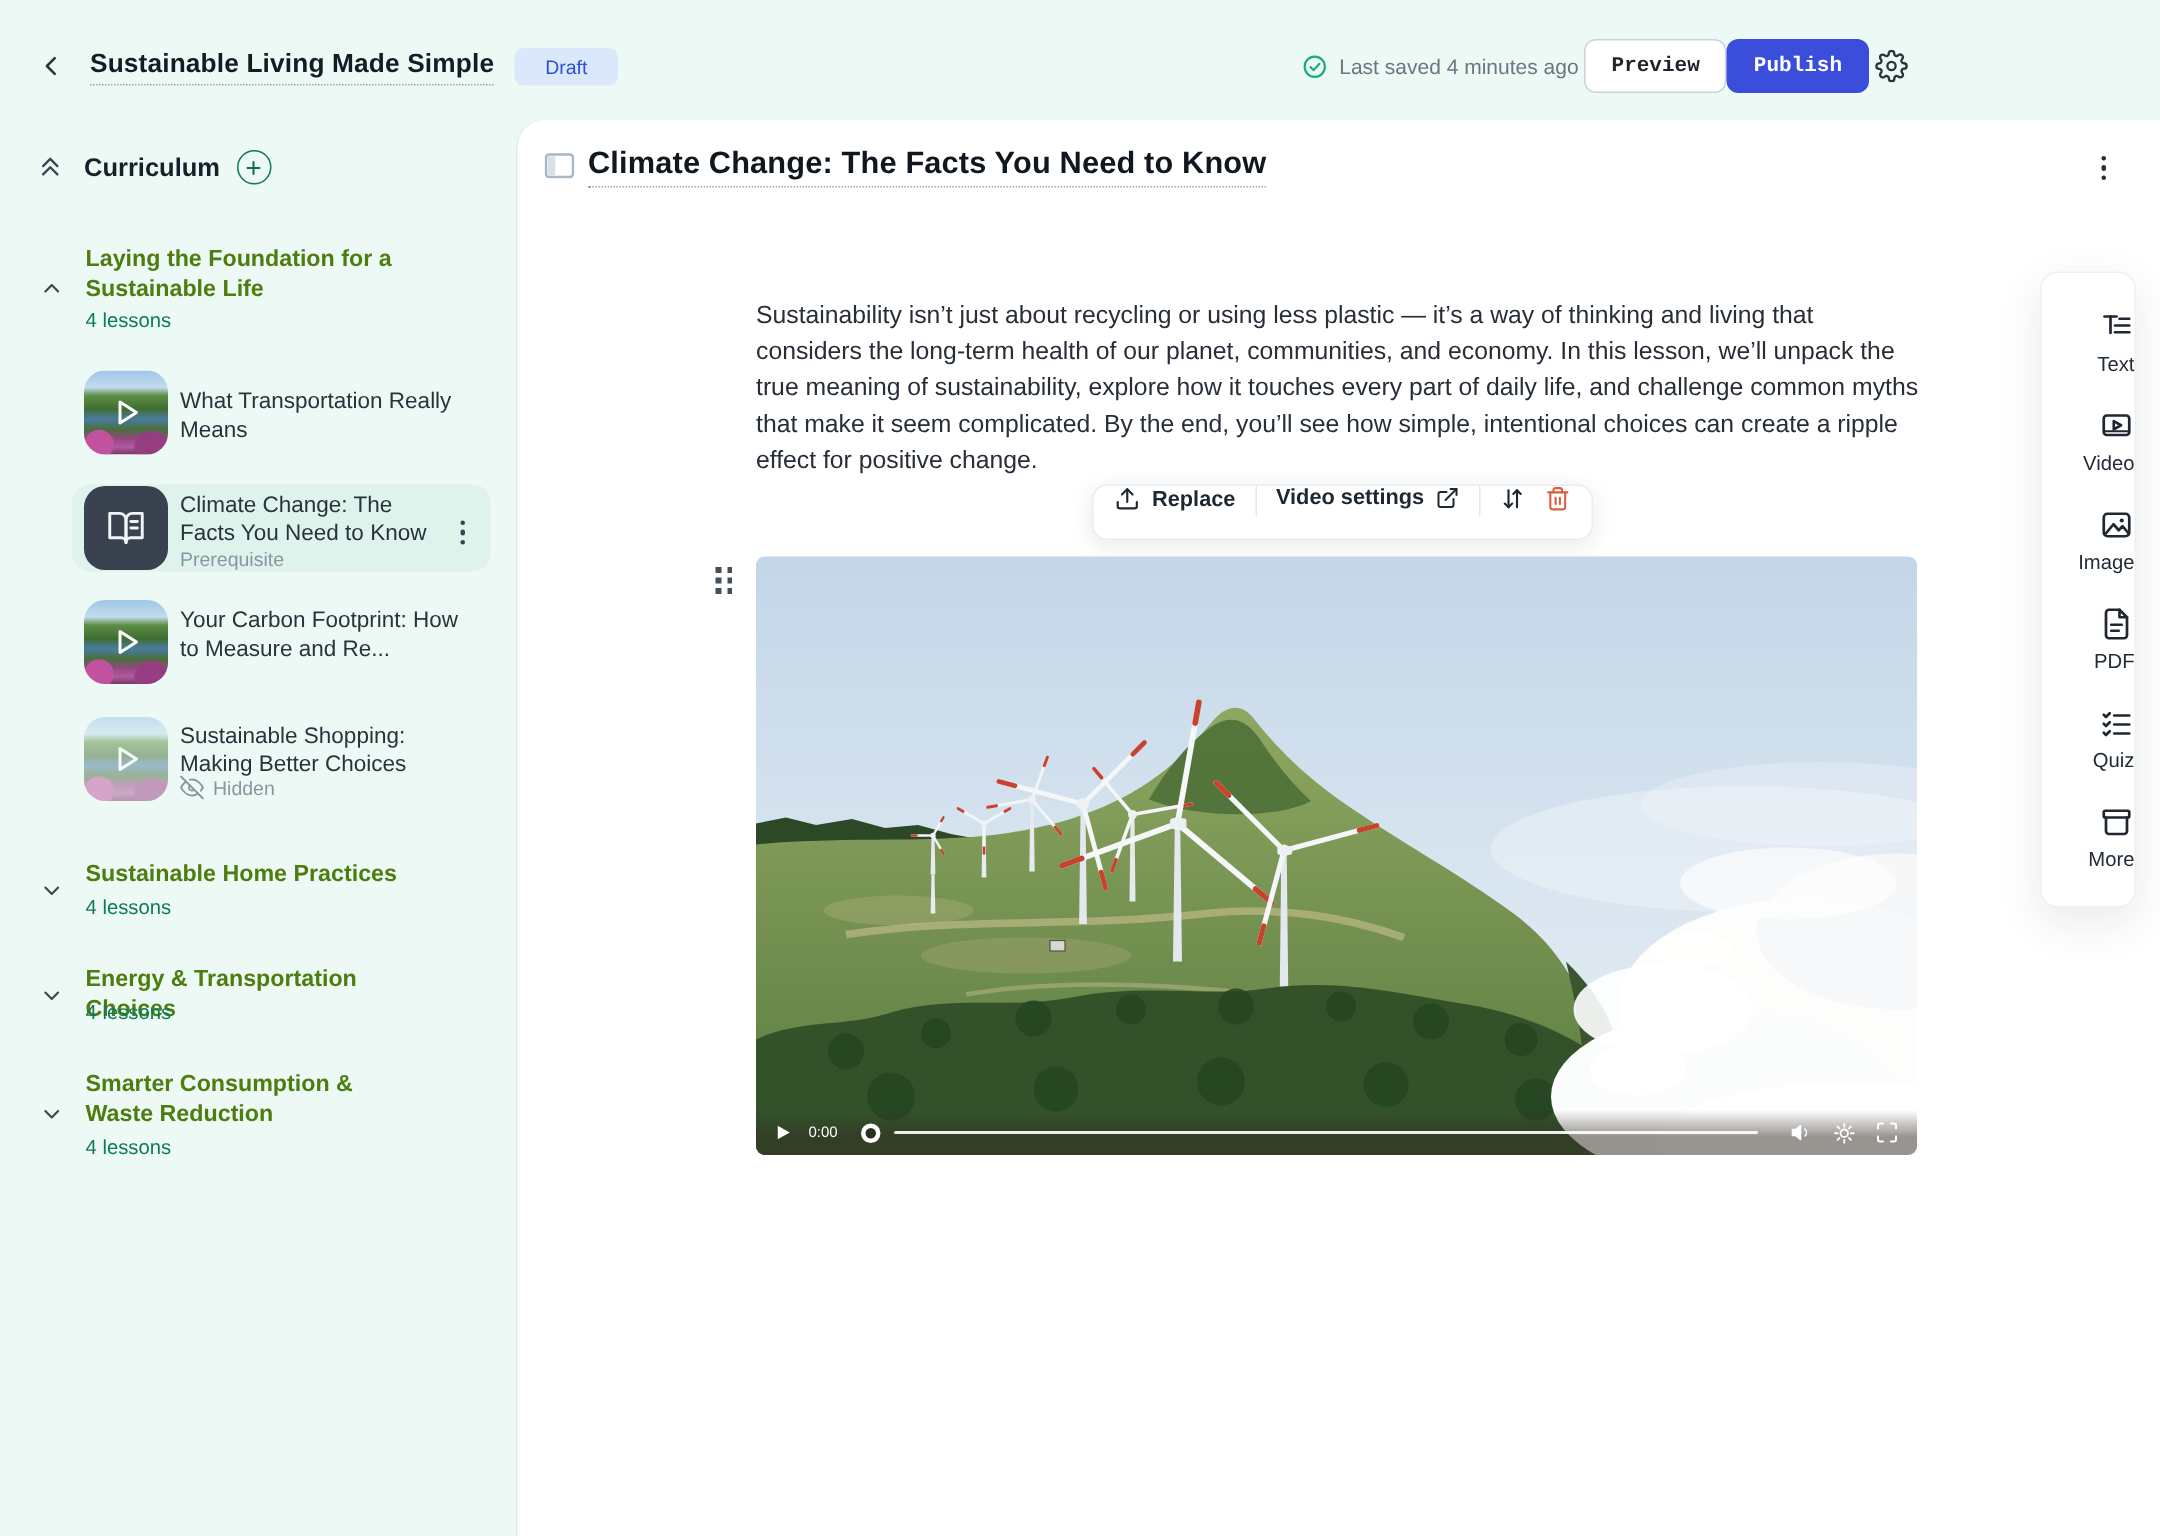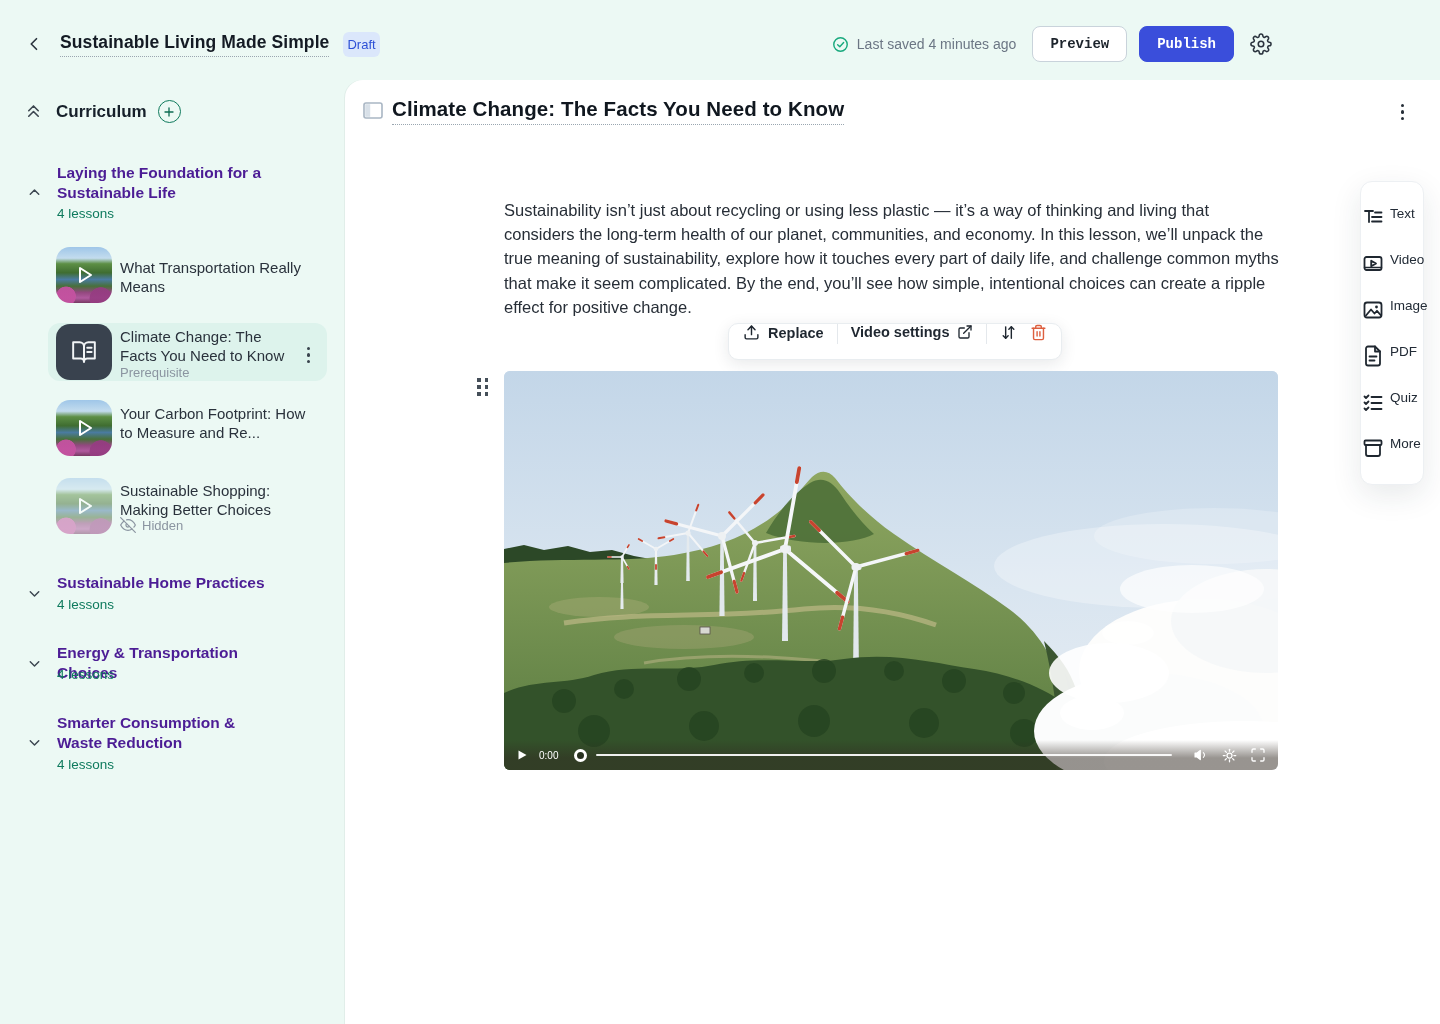--- a/index.html
+++ b/index.html
@@ -8,33 +8,33 @@
     --danger:#dd5f3f; --ink:#1e252e; --ink-soft:#2a323c; --gray:#8b95a1; --gray-mid:#6b7684;
   }
   *{box-sizing:border-box;margin:0;padding:0;}
   html,body{width:1440px;height:1024px;overflow:hidden;}
   body{background:var(--mint-bg);font-family:"Liberation Sans","DejaVu Sans",sans-serif;color:var(--ink);position:relative;}
 
   
   .topbar{position:absolute;left:0;top:4px;width:1300px;height:80px;display:flex;align-items:center;padding:0 24px 0 22px;}
   .icon-btn{background:none;border:none;cursor:pointer;display:flex;align-items:center;justify-content:center;padding:4px;}
   .course-title{font-size:17.5px;font-weight:700;color:#141b24;letter-spacing:.1px;border-bottom:1.5px dotted #9aa6b0;padding-bottom:3px;margin-left:12px;cursor:text;}
-  .badge-draft{margin-left:14px;background:var(--draft-bg);color:var(--draft-text);font-size:13px;font-weight:500;padding:5px 4px;border-radius:6px;}
-  .topbar-right{margin-left:auto;display:flex;align-items:center;gap:12px;}
+  .badge-draft{margin-left:14px;background:var(--draft-bg);color:var(--draft-text);font-size:13px;font-weight:500;padding:5px 20px;border-radius:6px;}
+  .topbar-right{margin-left:auto;display:flex;align-items:center;}
   .saved{display:flex;align-items:center;gap:8px;color:var(--gray-mid);font-size:14px;margin-right:4px;}
   .btn{font-family:Liberation Mono, monospace;font-size:14px;font-weight:600;border-radius:8px;padding:9px 17px;cursor:pointer;}
   .btn-secondary{background:#fff;border:1px solid #c9d3db;color:#1d242c;}
   .btn-primary{background:var(--accent-blue);border:1px solid var(--accent-blue);color:#fff;}
 
   
   .sidebar{position:absolute;left:0;top:80px;width:345px;bottom:0;padding-left:21px;}
   .curriculum-header{position:absolute;left:24px;top:20px;display:flex;align-items:center;}
   .curriculum-title{font-size:17px;font-weight:700;color:#16202a;margin-left:13px;}
   .add-circle{margin-left:11px;width:23px;height:23px;border:1.4px solid #0f7a5c;border-radius:50%;display:flex;align-items:center;justify-content:center;background:none;cursor:pointer;}
-  .sec-title{position:absolute;left:57px;width:210px;font-size:15.5px;font-weight:600;color:#4c1d95;line-height:20px;cursor:pointer;}
+  .sec-title{position:absolute;left:57px;width:210px;font-size:15.5px;font-weight:600;color:#4d7c0f;line-height:20px;cursor:pointer;}
   .sec-count{position:absolute;left:57px;font-size:13.5px;color:var(--teal-green);}
   .sec-chevron{position:absolute;left:24px;background:none;border:none;cursor:pointer;padding:2px;}
   .thumb{position:absolute;left:56px;width:56px;height:56px;border-radius:14px;overflow:hidden;cursor:pointer;
     background:
       radial-gradient(circle at 18% 88%, rgba(196,82,160,.95) 0 14%, rgba(196,82,160,0) 15%),
       radial-gradient(circle at 80% 92%, rgba(150,60,130,.9) 0 16%, rgba(150,60,130,0) 17%),
       linear-gradient(180deg,#9fc6e8 0%,#c3dcee 20%,#5d8f45 30%,#3f6d31 46%,#4a7ba0 58%,#48703a 70%,#93487f 81%,#b05a9e 91%,#773963 100%);}
   .thumb .play-ovl{position:absolute;inset:0;display:flex;align-items:center;justify-content:center;}
   .lesson-title{position:absolute;left:120px;width:186px;font-size:15px;font-weight:500;color:var(--ink-soft);line-height:19px;cursor:pointer;}
   .lesson-note{font-size:13px;color:var(--gray);}
@@ -60,21 +60,21 @@
   .drag-handle i{width:3.6px;height:3.6px;background:#454f59;display:block;}
 
   .video-wrap{position:absolute;left:159px;top:291px;width:774px;height:399px;border-radius:6px;overflow:hidden;cursor:pointer;background:#cfdeec;}
   .video-controls{position:absolute;left:0;right:0;bottom:0;height:30px;display:flex;align-items:center;padding:0 10px;gap:9px;background:linear-gradient(180deg,rgba(50,42,34,0) 0%,rgba(50,42,34,.5) 60%);}
   .vc-time{color:#fff;font-size:10px;min-width:26px;}
   .vc-handle{width:13px;height:13px;border:3px solid #fff;border-radius:50%;background:rgba(20,20,20,.35);flex:0 0 auto;cursor:pointer;}
   .vc-track{flex:1;height:2.5px;background:rgba(255,255,255,.92);border-radius:2px;margin-right:10px;cursor:pointer;}
   .vc-btn{background:none;border:none;padding:2px;cursor:pointer;display:flex;}
 
   .insert-panel{position:absolute;left:1015px;top:101px;width:64px;background:#fff;border:1px solid #edf0f3;border-radius:12px;box-shadow:0 10px 30px rgba(30,45,60,.10);padding:13px 0;display:flex;flex-direction:column;}
-  .ip-item{display:flex;flex-direction:row;align-items:flex-start;gap:5px;padding:11px 0;background:none;border:none;cursor:pointer;font-family:inherit;}
+  .ip-item{display:flex;flex-direction:column;align-items:flex-end;gap:5px;padding:11px 0;background:none;border:none;cursor:pointer;font-family:inherit;}
   .ip-label{font-size:13.5px;font-weight:500;color:#222b36;}
 
   svg{display:block;}
 </style>
 </head>
 <body>
 
 <header class="topbar">
   <button class="icon-btn">
     <span>

